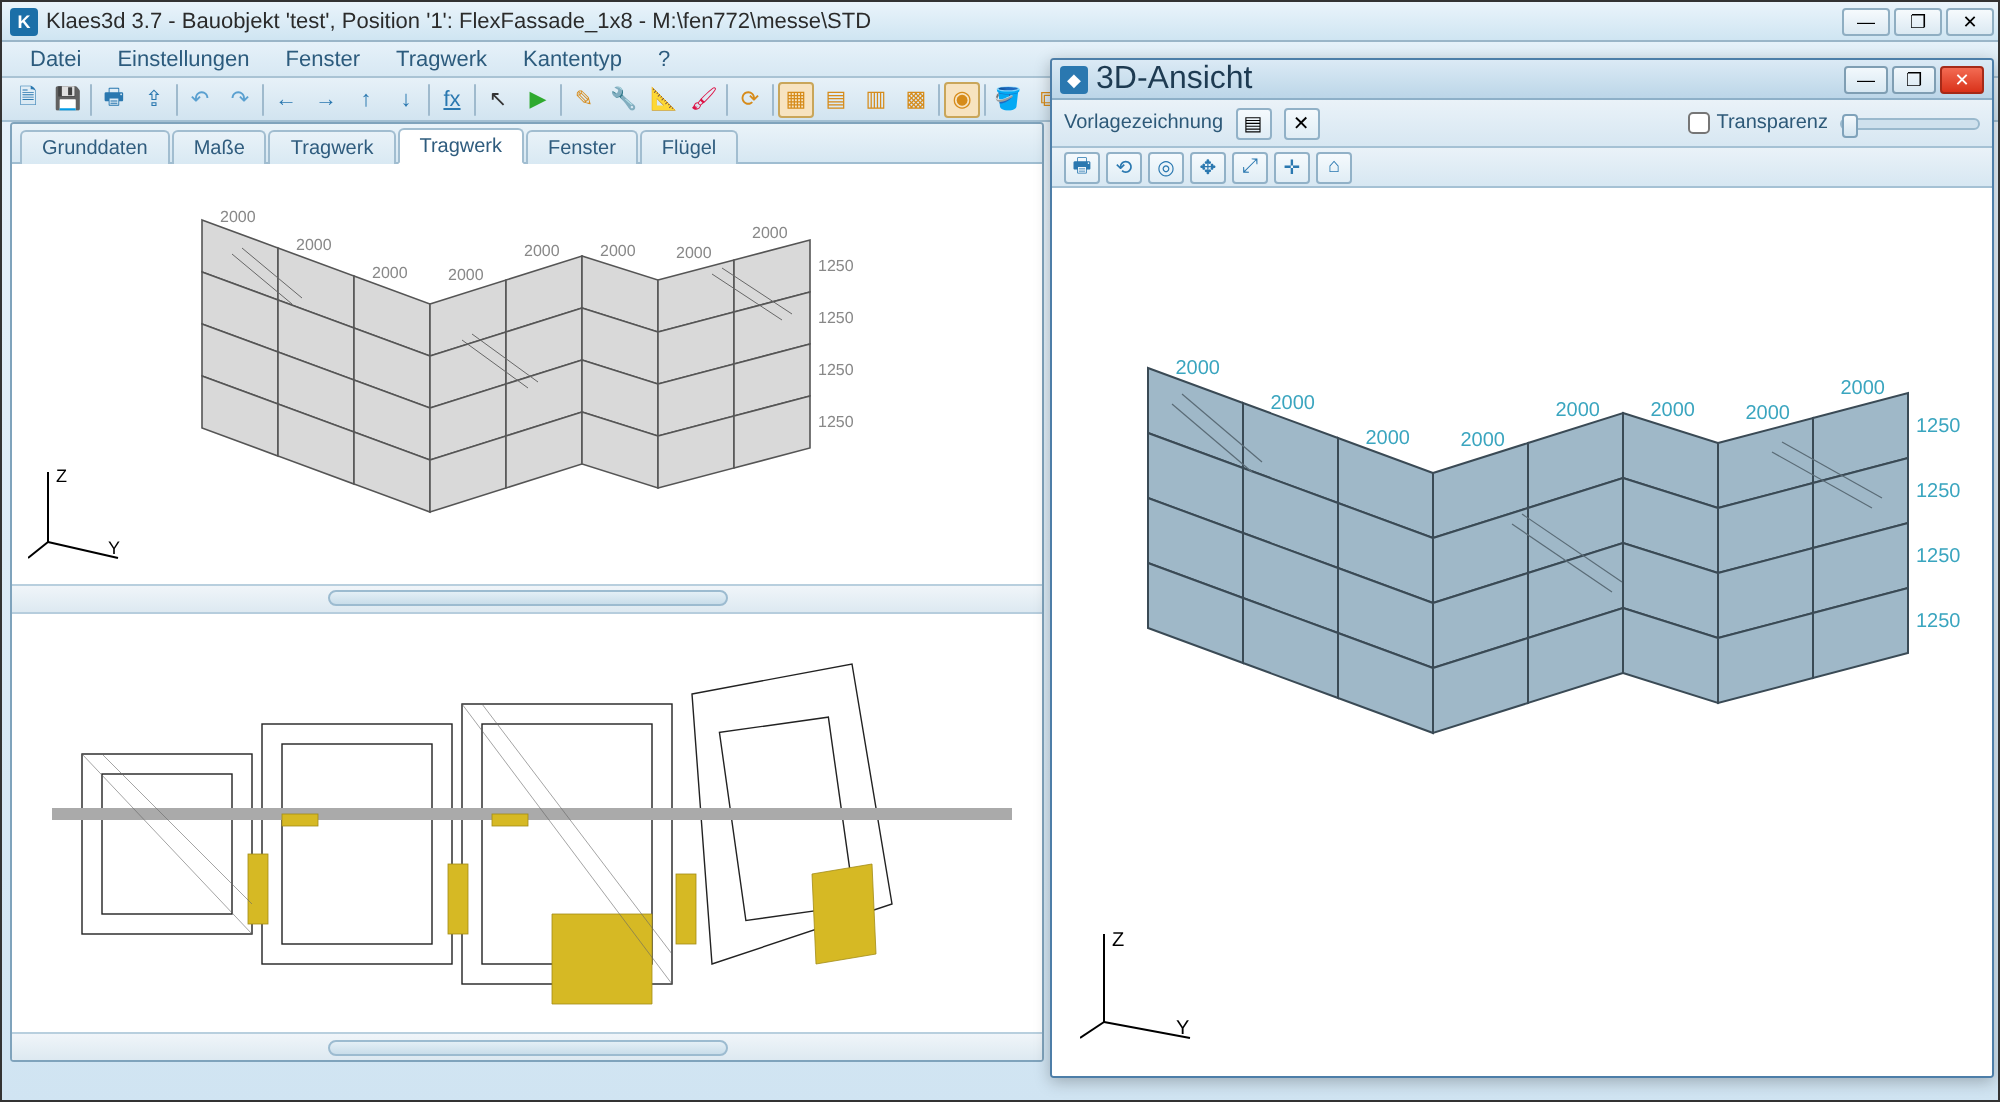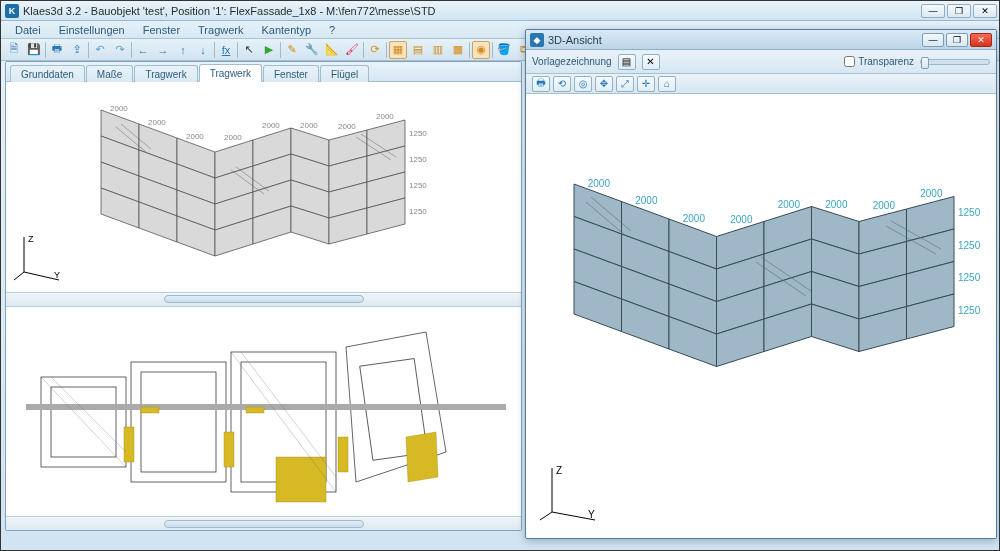--- a/index.html
+++ b/index.html
@@ -127,21 +127,21 @@
   }
   .child-titlebar {
     height: 20px; background: linear-gradient(#dbeaf5,#bcd6e8);
     display: flex; align-items: center; padding: 0 4px;
     border-bottom: 1px solid #8eb0c8;
   }
   .child-titlebar .cicon {
     width: 14px; height: 14px; background:#2a78b0; border-radius:2px; margin-right:4px;
     display:flex;align-items:center;justify-content:center;color:#fff;font-size:9px;
   }
-  .child-titlebar .ctitle { flex:1; color:#1e3b52; font-size:11px; }
+  .child-titlebar .ctitle { flex:1; color:#1e3b52; font-size:16px; }
   .cwinbtns { display:flex; gap:2px; }
   .cwinbtn {
     width:22px; height:14px; font-size:9px;
     display:flex;align-items:center;justify-content:center;
     border:1px solid #7f9eb3;border-radius:2px;
     background: linear-gradient(#f2f8fc,#d8e8f2);
     cursor:pointer;
   }
   .cwinbtn.close { background: linear-gradient(#f36b53,#d9321a); border-color:#a52a18; color:#fff; }
 
@@ -190,21 +190,21 @@
   svg.facade text { font-size: 8px; fill: #888; }
   svg.facade3d text { font-size: 10px; fill: #3aa5bf; }
 </style>
 </head>
 <body>
 
 <div class="main-window">
 
   <div class="titlebar">
     <div class="icon">K</div>
-    <div class="title">Klaes3d 3.2 - Bauobjekt 'test', Position '1': FlexFassade_1x8 - M:\fen772\messe\STD</div>
+    <div class="title">Klaes3d 3.7 - Bauobjekt 'test', Position '1': FlexFassade_1x8 - M:\fen772\messe\STD</div>
     <div class="winbtns">
       <div class="winbtn">—</div>
       <div class="winbtn">❐</div>
       <div class="winbtn">✕</div>
     </div>
   </div>
 
   <div class="menubar" id="menubar">
       <div class="menu-item">Datei</div>
       <div class="menu-item">Einstellungen</div>

